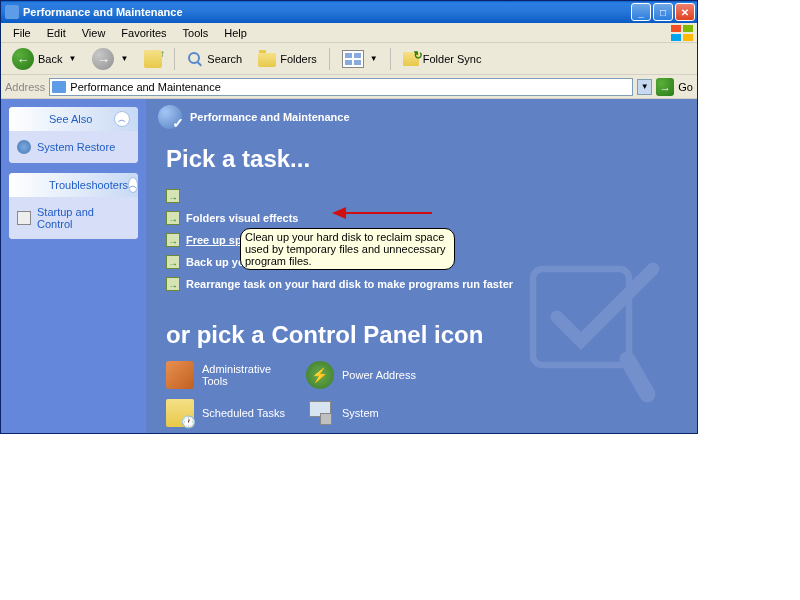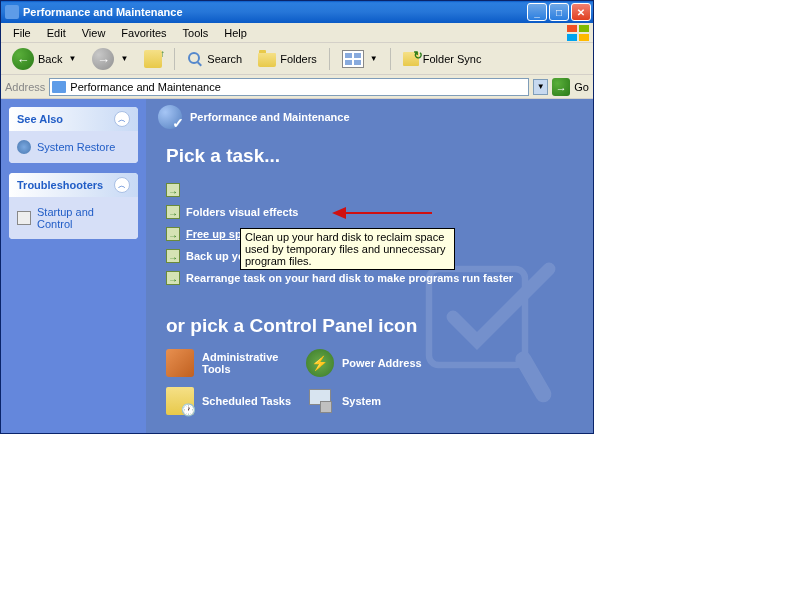--- a/index.html
+++ b/index.html
@@ -1,17 +1,17 @@
 <!DOCTYPE html>
 <html><head>
 <meta charset="utf-8">
 <style>
 * { box-sizing: border-box; margin: 0; padding: 0; }
 body { font-family: Tahoma, sans-serif; font-size: 11px; background: #fff; }
-.window { width: 594px; border: 1px solid #0a246a; background: #fff; }
+.window { width: 698px; border: 1px solid #0a246a; background: #fff; }
 .titlebar { background: linear-gradient(to bottom, #0a5ac6, #2b7ee0 8%, #2676d8 50%, #0a5ac6); height: 22px; display: flex; align-items: center; padding: 0 2px 0 4px; }
 .titlebar-icon { width: 14px; height: 14px; background: #5e9ce8; border-radius: 2px; margin-right: 4px; }
 .titlebar-text { color: #fff; font-weight: bold; flex: 1; }
 .win-controls { display: flex; gap: 2px; }
 .win-btn { width: 20px; height: 18px; border: 1px solid #fff; border-radius: 3px; display: flex; align-items: center; justify-content: center; color: #fff; font-weight: bold; font-size: 10px; cursor: pointer; }
 .win-min, .win-max { background: linear-gradient(to bottom, #6fa8e8, #2b7ee0); }
 .win-close { background: linear-gradient(to bottom, #f08070, #e04020); }
 
 .menubar { background: #ece9d8; height: 20px; display: flex; align-items: center; padding: 0 4px; border-bottom: 1px solid #d4d0c8; position: relative; }
 .menu-item { padding: 2px 8px; cursor: pointer; color: #000; }
@@ -42,48 +42,48 @@
 .addr-field { flex: 1; background: #fff; border: 1px solid #7f9db9; height: 18px; display: flex; align-items: center; padding: 0 2px; }
 .addr-icon { width: 14px; height: 12px; background: #5e9ce8; margin-right: 4px; border-radius: 1px; }
 .addr-text { flex: 1; }
 .addr-drop { width: 15px; height: 16px; background: #c7d9f0; border: 1px solid #7f9db9; display: flex; align-items: center; justify-content: center; font-size: 8px; cursor: pointer; }
 .go-btn { width: 18px; height: 18px; background: radial-gradient(circle at 30% 30%, #5aaf3a, #2a7a18); border-radius: 3px; display: flex; align-items: center; justify-content: center; color: #fff; font-size: 11px; cursor: pointer; }
 
 .content { display: flex; height: 334px; }
 .sidebar { width: 145px; background: #6487dc; padding: 8px; display: flex; flex-direction: column; gap: 10px; }
 .side-panel { background: #eff3ff; border-radius: 4px; overflow: hidden; }
 .side-header { background: linear-gradient(to right, #fff, #c7d9f5); padding: 4px 8px; display: flex; justify-content: space-between; align-items: center; cursor: pointer; }
-.side-header-text { color: #215dc6; font-weight: bold; }
+.side-header-text { color: #215dc6; font-weight: normal; margin-left: 32px; }
 .collapse-btn { width: 16px; height: 16px; border: 1px solid #a8bfe4; border-radius: 50%; background: #fff; display: flex; align-items: center; justify-content: center; font-size: 8px; color: #215dc6; cursor: pointer; }
 .side-body { padding: 6px 8px; background: #d6dff7; }
 .side-link { display: flex; align-items: center; gap: 6px; padding: 3px 0; color: #215dc6; cursor: pointer; }
 .side-link-icon { width: 14px; height: 14px; flex-shrink: 0; }
 .ft-icon { background: linear-gradient(to bottom, #f5e087, #e8c94a); border-radius: 1px; }
 .sr-icon { background: radial-gradient(circle, #7aa8e0, #4a78b0); border-radius: 50%; }
 .ss-icon { background: #eee; border: 1px solid #888; }
 
 .main { flex: 1; background: #6181c5; position: relative; overflow: hidden; }
 .main-header { display: flex; align-items: center; gap: 8px; padding: 6px 12px; }
 .main-header-icon { width: 24px; height: 24px; background: radial-gradient(circle at 30% 30%, #a5c5f5, #5580c0); border-radius: 50%; position: relative; }
 .main-header-icon::after { content: "✓"; position: absolute; right: -2px; bottom: -2px; color: #fff; font-size: 14px; font-weight: bold; }
 .main-header-text { color: #fff; font-weight: bold; }
 .main-body { padding: 10px 20px; }
-.section-title { color: #fff; font-size: 19px; font-weight: bold; font-family: Arial, sans-serif; margin-bottom: 12px; }
+.section-title { color: #fff; font-size: 24px; font-weight: bold; font-family: Arial, sans-serif; margin-bottom: 12px; }
 .task-link { display: flex; align-items: center; gap: 6px; padding: 4px 0; color: #fff; cursor: pointer; }
 .task-arrow { width: 14px; height: 14px; background: #d5e3b5; border: 1px solid #6a8a3a; display: flex; align-items: center; justify-content: center; color: #2a7a18; font-size: 10px; font-weight: bold; flex-shrink: 0; }
 .task-text { font-weight: bold; }
 .task-text.underlined { text-decoration: underline; }
 
 .tooltip { position: absolute; background: #ffffe1; border: 1px solid #000; padding: 2px 4px; color: #000; font-size: 11px; max-width: 215px; z-index: 10; }
 .red-arrow { position: absolute; z-index: 5; }
 
 .cp-grid { display: grid; grid-template-columns: 130px 130px; gap: 10px 10px; margin-top: 10px; }
 .cp-item { display: flex; align-items: center; gap: 8px; cursor: pointer; }
 .cp-icon { width: 28px; height: 28px; flex-shrink: 0; display: flex; align-items: center; justify-content: center; }
-.cp-label { color: #fff; font-weight: bold; }
+.cp-label { color: #fff; font-weight: normal; }
 .at-icon { background: linear-gradient(135deg, #e89050, #c06020); border-radius: 3px; }
 .po-icon { background: radial-gradient(circle, #6aaa4a, #3a7a2a); border-radius: 50%; position: relative; }
 .po-icon::after { content: "⚡"; color: #fff; font-size: 14px; }
 .st-icon { background: linear-gradient(to bottom, #f5e087, #e8c94a); border-radius: 2px; position: relative; }
 .st-icon::after { content: "🕐"; position: absolute; bottom: -2px; right: -2px; font-size: 12px; }
 .sy-icon { position: relative; }
 .sy-icon::before { content: ""; position: absolute; width: 20px; height: 14px; background: #d8e4f0; border: 1px solid #888; top: 2px; left: 3px; }
 .sy-icon::after { content: ""; position: absolute; width: 10px; height: 10px; background: #c0c0c0; border: 1px solid #888; bottom: 2px; right: 2px; }
 
 .watermark { position: absolute; right: 20px; bottom: 20px; width: 160px; height: 160px; opacity: 0.12; pointer-events: none; }
@@ -252,21 +252,21 @@
             <div class="cp-icon st-icon"></div>
             <span class="cp-label">Scheduled Tasks</span>
           </div>
           <div class="cp-item">
             <div class="cp-icon sy-icon"></div>
             <span class="cp-label">System</span>
           </div>
         </div>
       </div>
 
-      <div class="tooltip" style="left:94px; top:129px;">Clean up your hard disk to reclaim space used by temporary files and unnecessary program files.</div>
+      <div class="tooltip" style="left:94px; top:129px;border-radius:10px;">Clean up your hard disk to reclaim space used by temporary files and unnecessary program files.</div>
 
       <svg class="red-arrow" style="left:186px; top:106px;" width="100" height="16">
         <line x1="100" y1="8" x2="10" y2="8" stroke="#d01010" stroke-width="2"></line>
         <polygon points="0,8 14,2 14,14" fill="#d01010"></polygon>
       </svg>
 
     </div>
   </div>
 
 </div>

